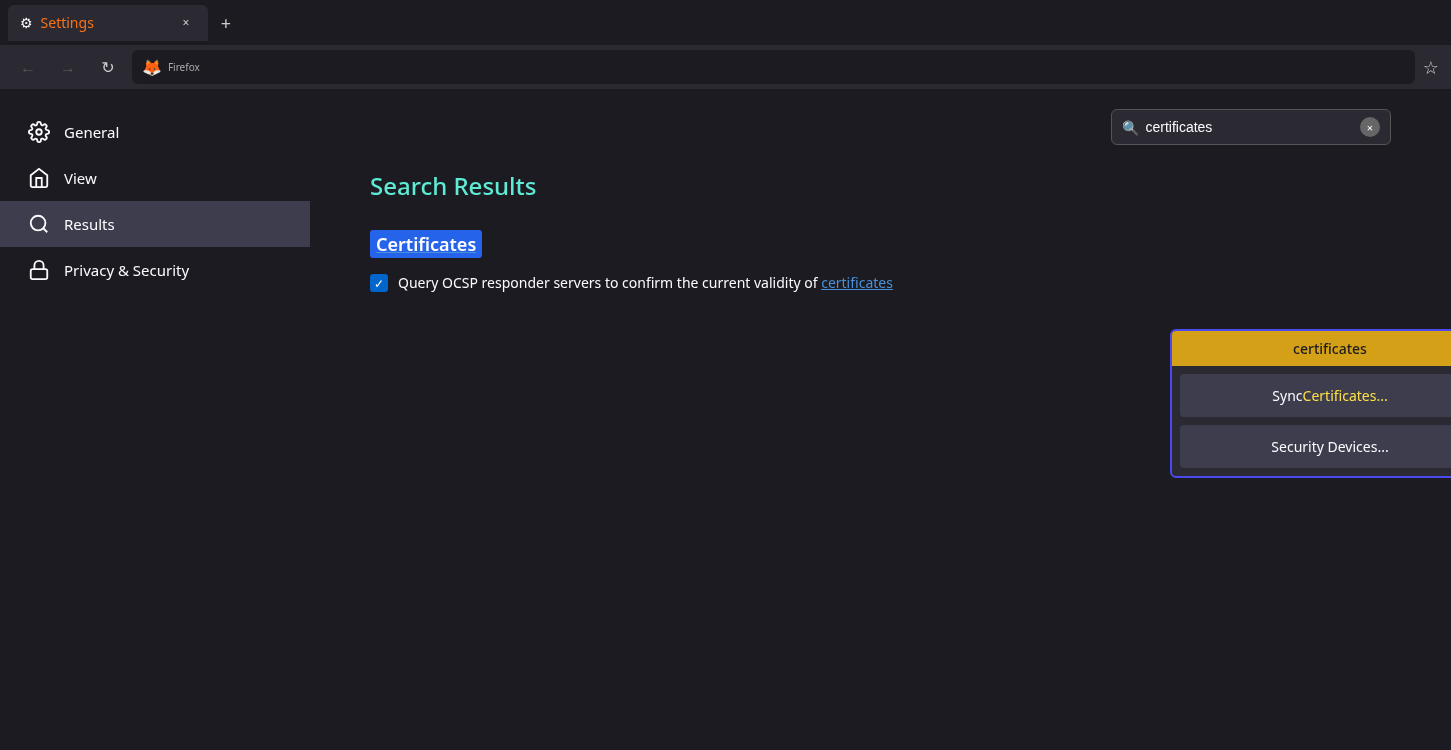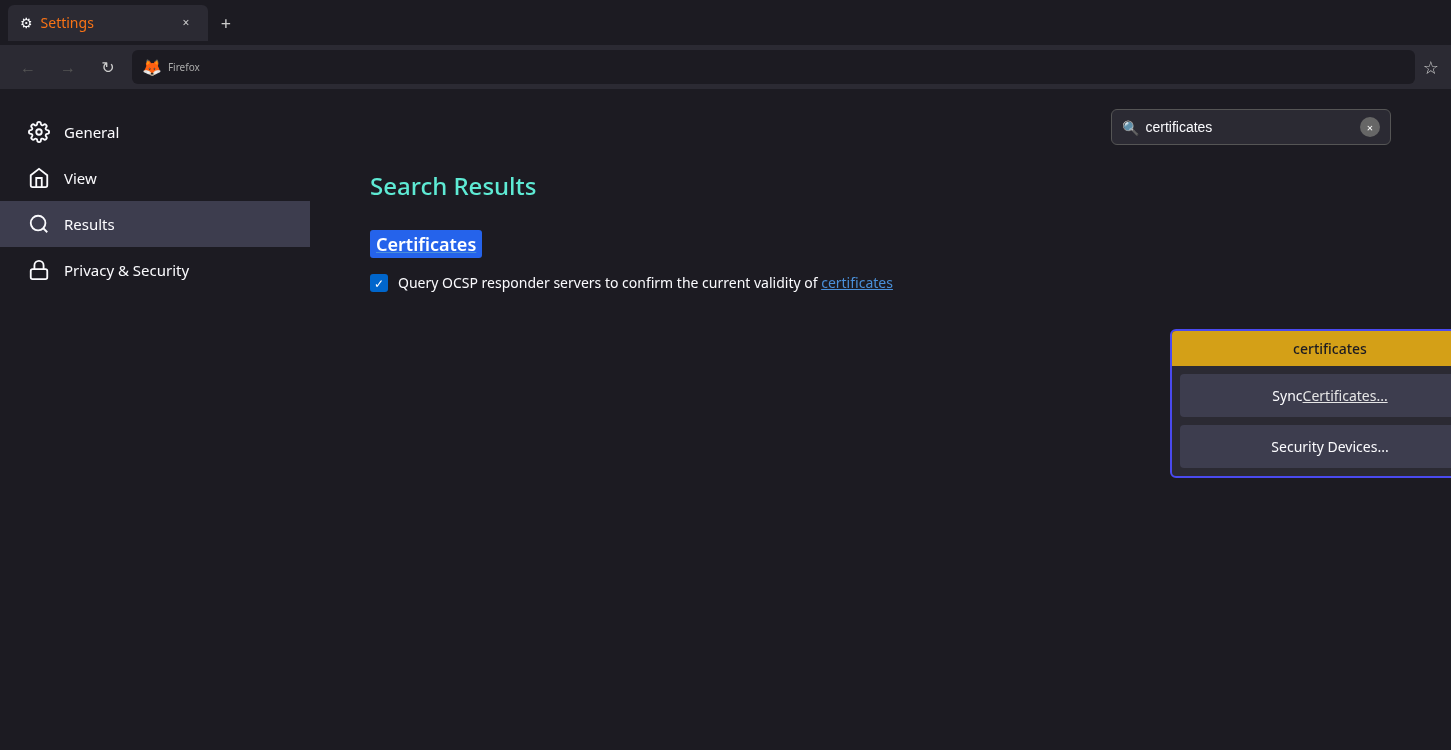--- a/index.html
+++ b/index.html
@@ -313,22 +313,21 @@
       padding: 12px 16px;
       font-size: 14px;
       color: #fbfbfe;
       cursor: pointer;
       background: #3d3d4e;
       margin: 8px;
       border-radius: 4px;
     }
 
     .cert-popup-btn .cert-link {
-      color: #e5e5e5;
-      text-decoration: underline;
+      color: #fde047;
     }
 
     .cert-popup-btn2 {
       display: flex;
       align-items: center;
       justify-content: center;
       padding: 12px 16px;
       font-size: 14px;
       color: #fbfbfe;
       cursor: pointer;

